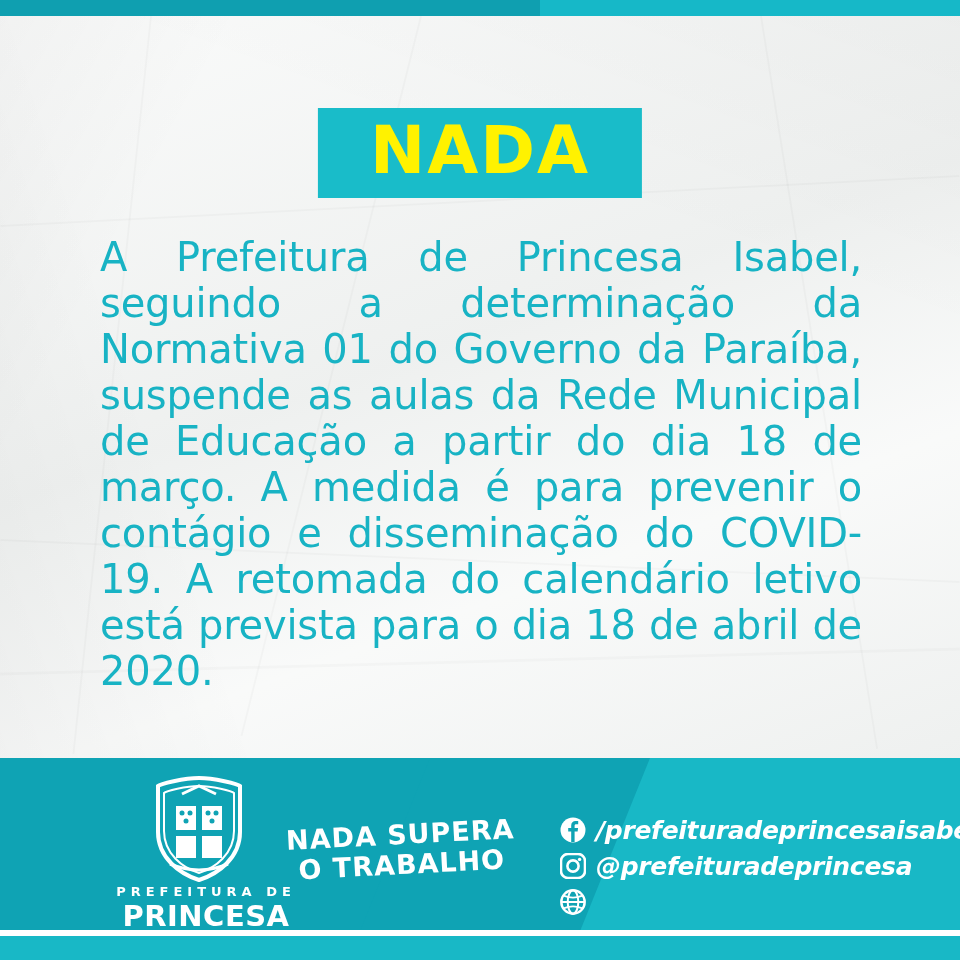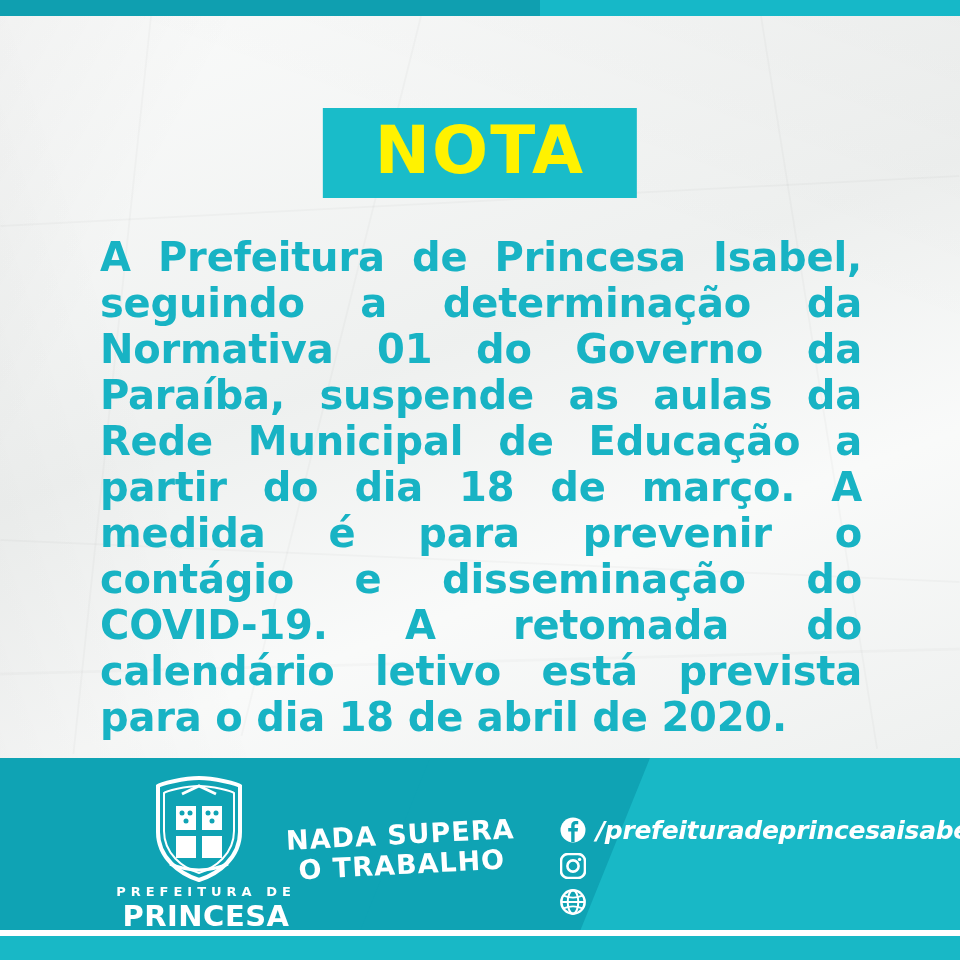--- a/index.html
+++ b/index.html
@@ -80,21 +80,21 @@
   }
 
   
   .body-text {
     position: absolute;
     top: 234px;
     left: 100px;
     width: 762px;
     text-align: justify;
     font-family: "DejaVu Sans", sans-serif;
-    font-weight: bold;
+    font-weight: normal;
     font-size: 40px;
     line-height: 46px;
     color: #18b3c4;
     letter-spacing: -0.2px;
   }
 
   
   .footer {
     position: absolute;
     left: 0;
@@ -225,21 +225,21 @@
 
   <div class="paper"></div>
   <div class="crease c1"></div>
   <div class="crease c2"></div>
   <div class="crease c3"></div>
   <div class="crease c4"></div>
   <div class="crease c5"></div>
   <div class="crease c6"></div>
 
   <div class="nota-box">
-    <span class="nota-text">NOTA</span>
+    <span class="nota-text">NADA</span>
   </div>
 
   <div class="body-text">A Prefeitura de Princesa Isabel, seguindo a determinação da Normativa 01 do Governo da Paraíba, suspende as aulas da Rede Municipal de Educação a partir do dia 18 de março. A medida é para prevenir o contágio e disseminação do COVID-19. A retomada do calendário letivo está prevista para o dia 18 de abril de 2020.</div>
 
   <div class="footer">
     <div class="footer-dark"></div>
     <div class="footer-diag"></div>
 
     <div class="crest">
       <svg width="94" height="106" viewBox="0 0 94 106">
@@ -283,20 +283,21 @@
       </div>
 
       <div class="social-row">
         <span class="social-icon">
           <svg width="26" height="26" viewBox="0 0 26 26">
             <rect x="1" y="1" width="24" height="24" rx="7" ry="7" fill="none" stroke="#ffffff" stroke-width="2.6"></rect>
             <circle cx="13" cy="13" r="5.6" fill="none" stroke="#ffffff" stroke-width="2.6"></circle>
             <circle cx="19.6" cy="6.4" r="1.7" fill="#ffffff"></circle>
           </svg>
         </span>
+        <span class="social-label">@prefeituradeprincesa</span>
       </div>
 
       <div class="social-row">
         <span class="social-icon">
           <svg width="26" height="26" viewBox="0 0 26 26">
             <circle cx="13" cy="13" r="11.7" fill="none" stroke="#ffffff" stroke-width="2.4"></circle>
             <ellipse cx="13" cy="13" rx="5.3" ry="11.7" fill="none" stroke="#ffffff" stroke-width="2"></ellipse>
             <line x1="1.4" y1="13" x2="24.6" y2="13" stroke="#ffffff" stroke-width="2"></line>
             <path d="M3.6 6.6 Q13 10.6 22.4 6.6" fill="none" stroke="#ffffff" stroke-width="1.8"></path>
             <path d="M3.6 19.4 Q13 15.4 22.4 19.4" fill="none" stroke="#ffffff" stroke-width="1.8"></path>

